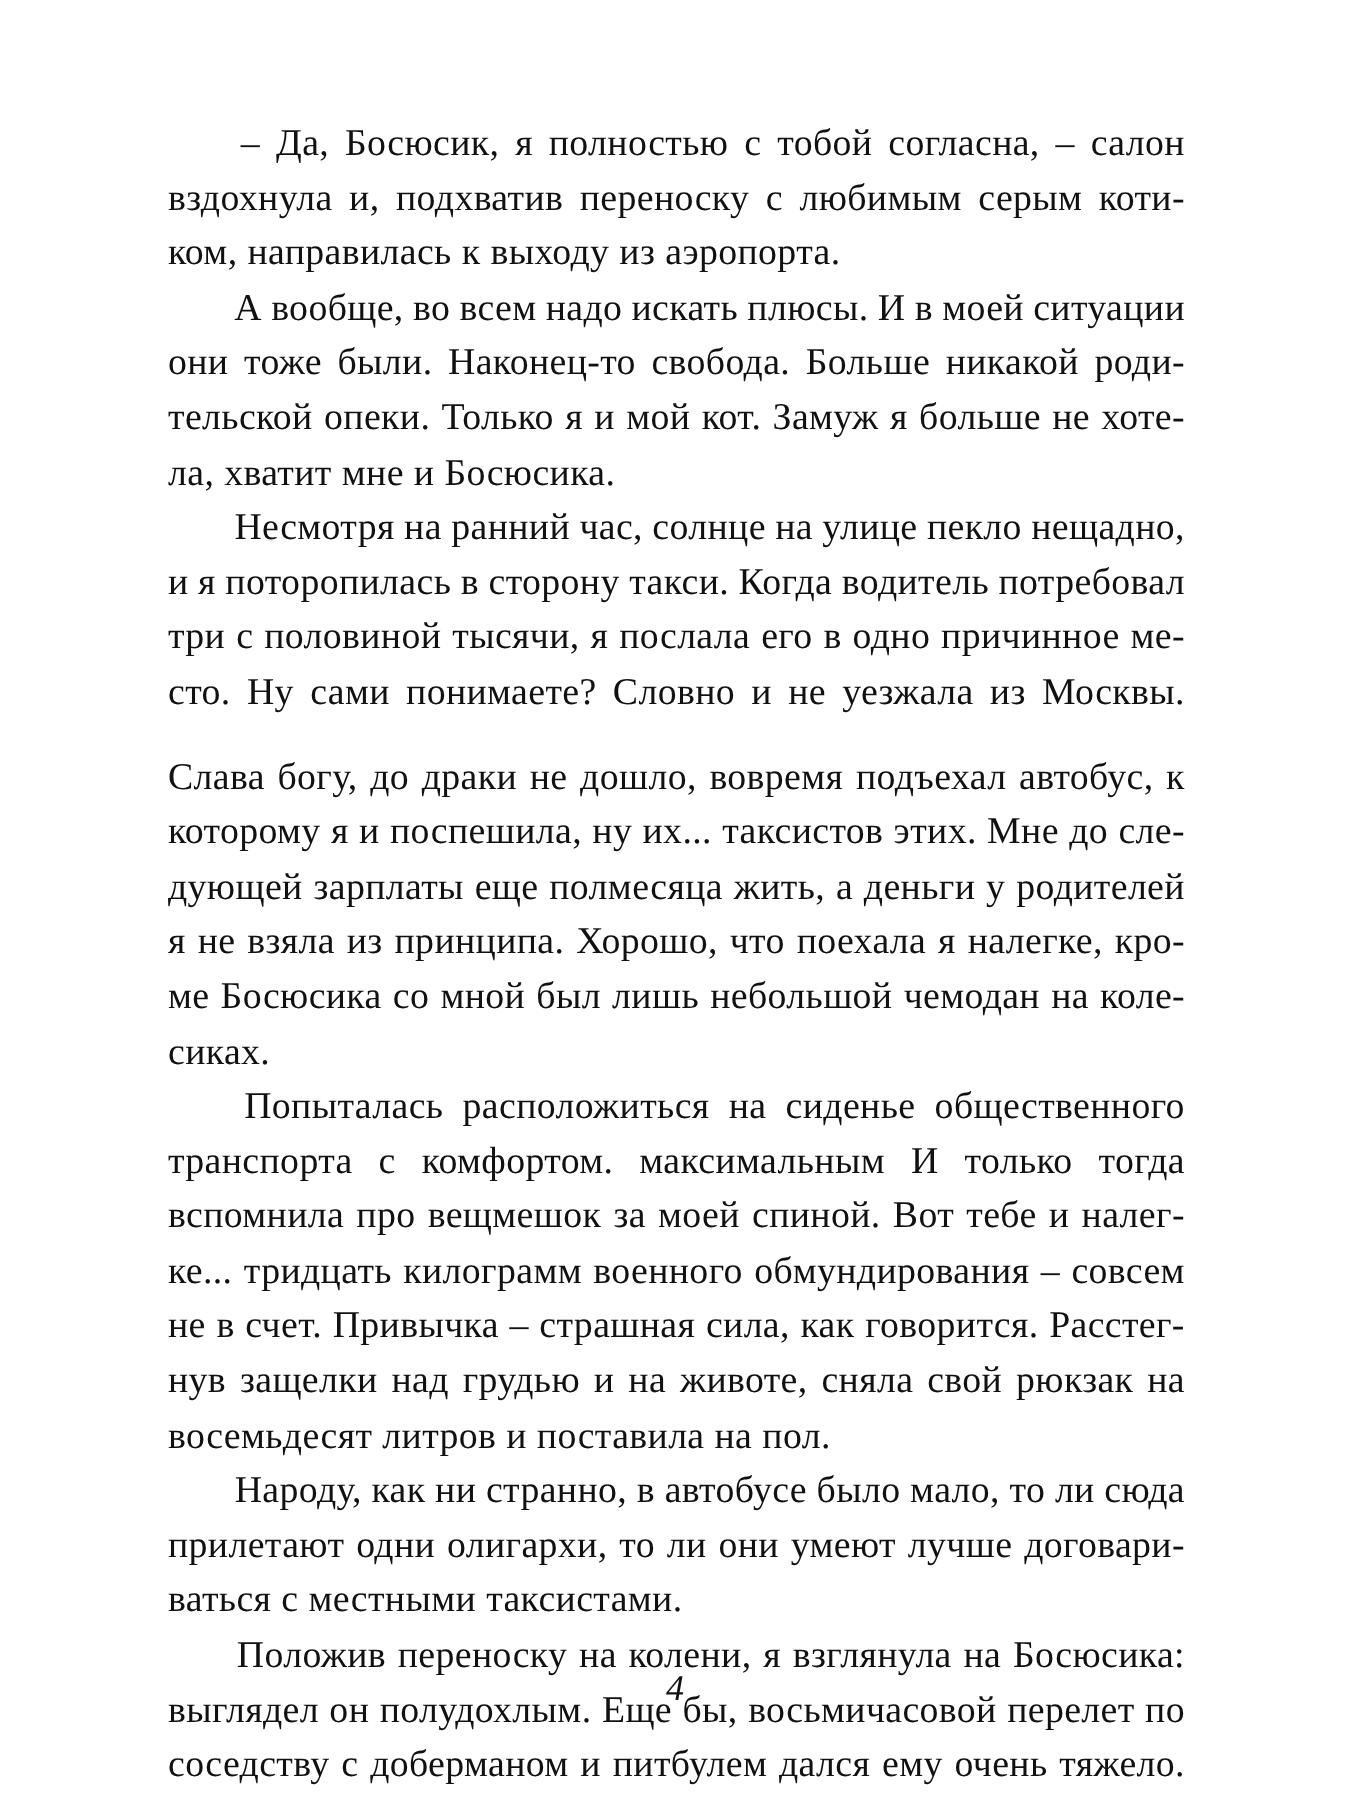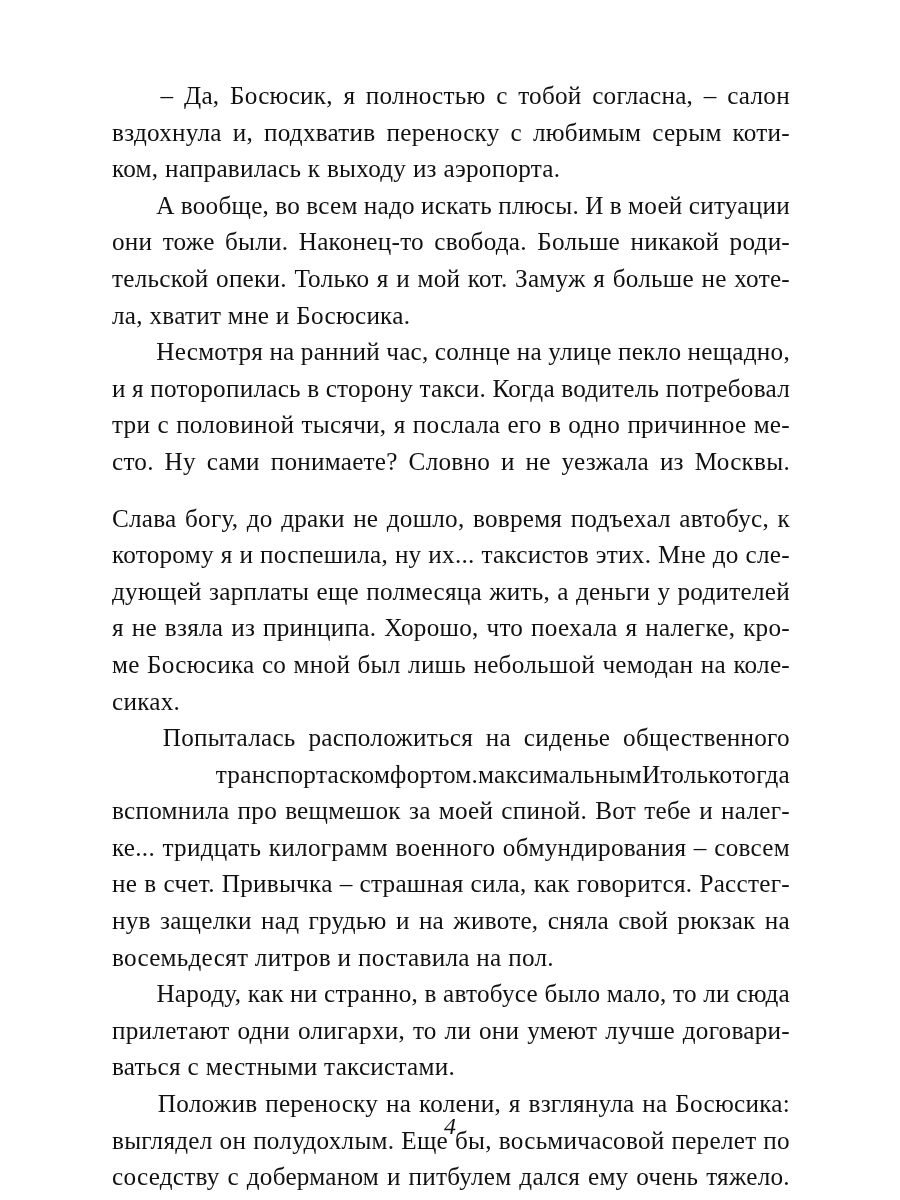--- a/index.html
+++ b/index.html
@@ -291,21 +291,21 @@
     <p class="para">
       <span class="line just" style="width: 678px;">
           <span class="indent"></span>
 
       <span>Попыталась</span>
           <span>расположиться</span>
           <span>на</span>
           <span>сиденье</span>
           <span>общественного</span>
         </span>
-      <span class="line just" style="width: 678px; justify-content: flex-end;">
+      <span class="line just" style="width: 678px;">
 
       <span>транспорта</span>
           <span>с</span>
           <span>комфортом.</span>
           <span>максимальным</span>
           <span>И</span>
           <span>только</span>
           <span>тогда</span>
         </span>
       <span class="line just" style="width: 678px;">

